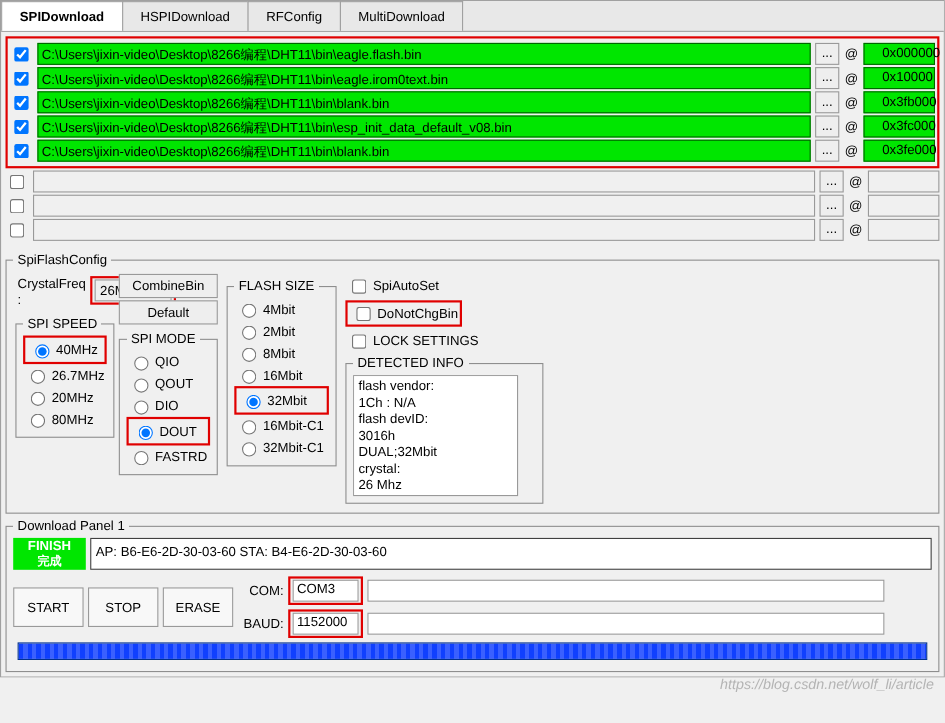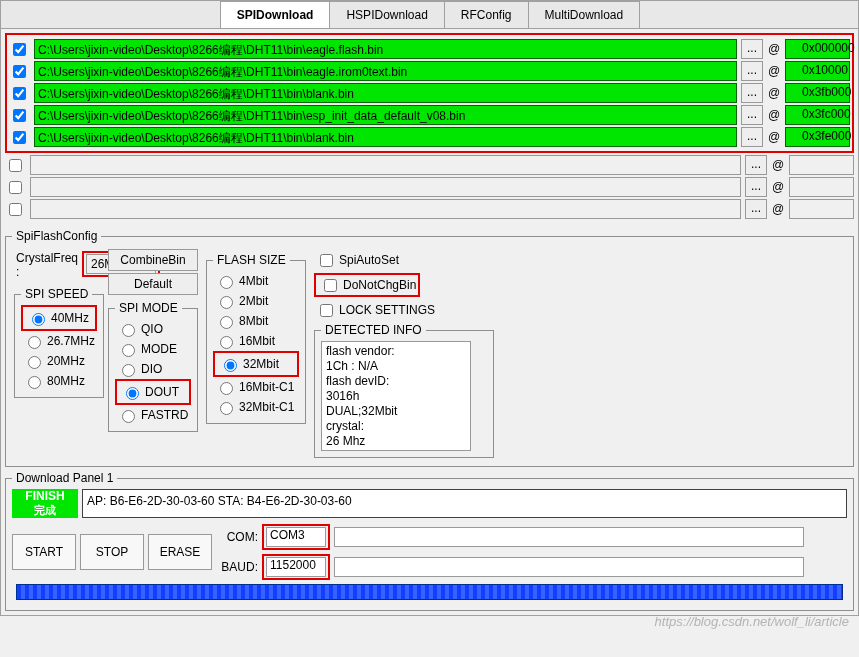--- a/index.html
+++ b/index.html
@@ -1,19 +1,19 @@
 <!DOCTYPE html>
 <html><head>
 <meta charset="utf-8">
 <style>
 * { box-sizing: border-box; font-family: "Microsoft YaHei", Arial, sans-serif; font-size: 12px; }
 body { margin: 0; background: #f0f0f0; width: 859px; }
 .window { border: 1px solid #a0a0a0; background: #f0f0f0; }
 
-.tabs { display:flex; border-bottom:1px solid #a0a0a0; background:#e8e8e8;justify-content:center; }
+.tabs { display:flex; border-bottom:1px solid #a0a0a0; background:#e8e8e8; }
 .tab { padding:6px 16px; border:1px solid #a0a0a0; border-bottom:none; margin-right:-1px; background:#e8e8e8; cursor:pointer; }
 .tab.active { background:#fff; font-weight:bold; }
 
 .dl-area { padding:4px; }
 .dl-highlight { border:2px solid #e00000; padding:2px; }
 .dl-row { display:flex; align-items:center; gap:4px; margin:2px 0; }
 .dl-row input[type=checkbox] { margin:0 4px; }
 .dl-path { flex:1; height:20px; border:1px solid #999; padding:1px 3px; line-height:18px; overflow:hidden; white-space:nowrap; }
 .dl-path.green { background:#00e600; border-color:#060; }
 .dl-browse { width:22px; height:20px; border:1px solid #999; background:#eee; text-align:center; line-height:16px; cursor:pointer; }
@@ -173,21 +173,21 @@
       <button class="btn">Default</button>
       <fieldset style="margin:4px 0 0 0">
         <legend>SPI MODE</legend>
         <div id="spi-mode">
               <label class="radio-row">
                 <input type="radio" name="spi-mode" style="">
                 <span>QIO</span>
               </label>
               <label class="radio-row">
                 <input type="radio" name="spi-mode" style="">
-                <span>MODE</span>
+                <span>QOUT</span>
               </label>
               <label class="radio-row">
                 <input type="radio" name="spi-mode" style="">
                 <span>DIO</span>
               </label>
               <span class="boxed-red" style="display: block;">
                 <label class="radio-row">
                   <input type="radio" name="spi-mode" checked="" style="">
                   <span>DOUT</span>
                 </label>

